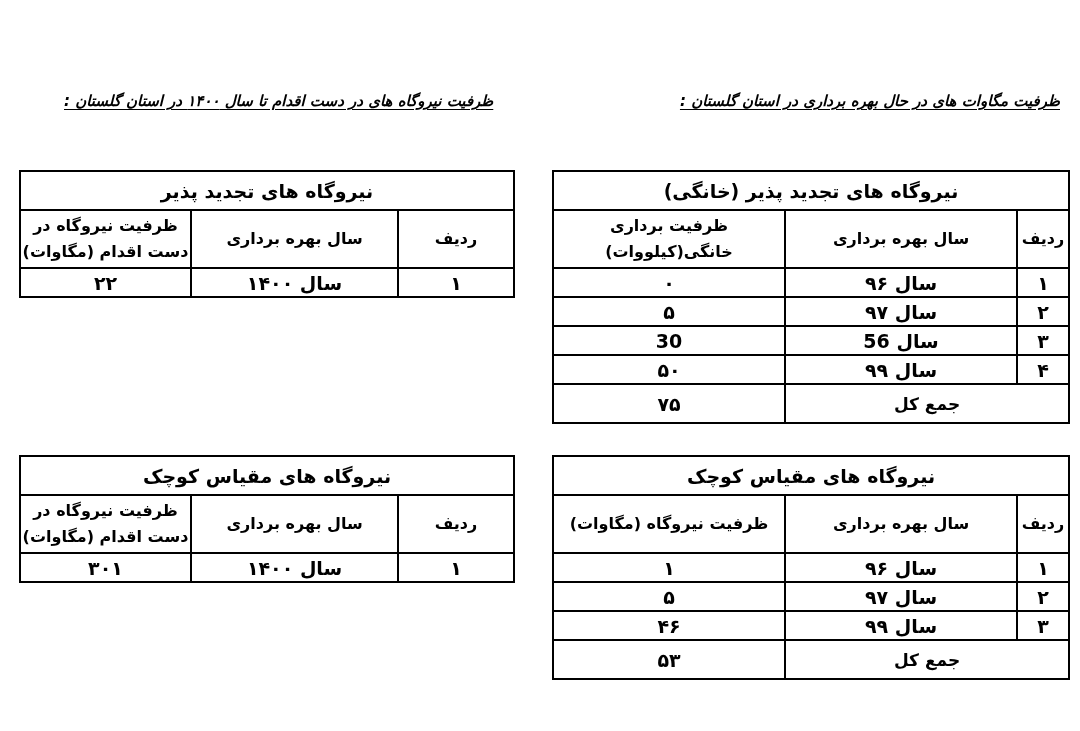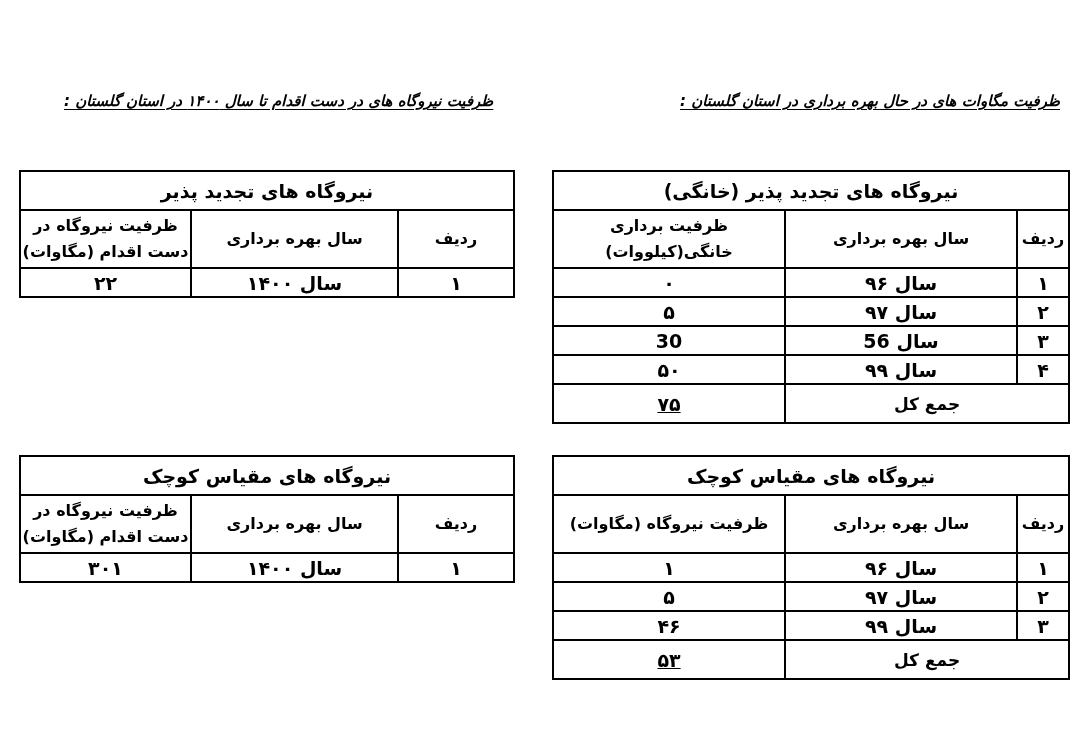--- a/index.html
+++ b/index.html
@@ -9,21 +9,21 @@
              text-decoration:underline; text-underline-offset:3px; direction:rtl; white-space:nowrap; }
   .heading.right { right:20px; }
   .heading.left  { left:64px; }
   table { position:absolute; border-collapse:collapse; direction:rtl; table-layout:fixed; }
   td, th { border:2px solid #000; text-align:center; vertical-align:middle; padding:0;
            font-weight:bold; }
   th.title { font-size:19px; height:37px;margin-left:8px; }
   th.col { font-size:16px; height:56px; line-height:26px; }
   td { font-size:19px; height:27px; }
   td.total-label { font-size:17px; height:37px;margin-left:14px; }
-  td.total-val { height:37px;text-decoration:underline; }
+  td.total-val { height:37px; }
   #t1 { left:552px; top:170px; width:516px; }
   #t2 { left:19px; top:170px; width:494px; }
   #t3 { left:552px; top:455px; width:516px; }
   #t4 { left:19px; top:455px; width:494px; }
 </style>
 </head>
 <body>
 
 <div class="heading right">ظرفیت مگاوات های در حال بهره برداری در استان گلستان :</div>
 <div class="heading left">ظرفیت نیروگاه های در دست اقدام تا سال ۱۴۰۰ در استان گلستان :</div>

